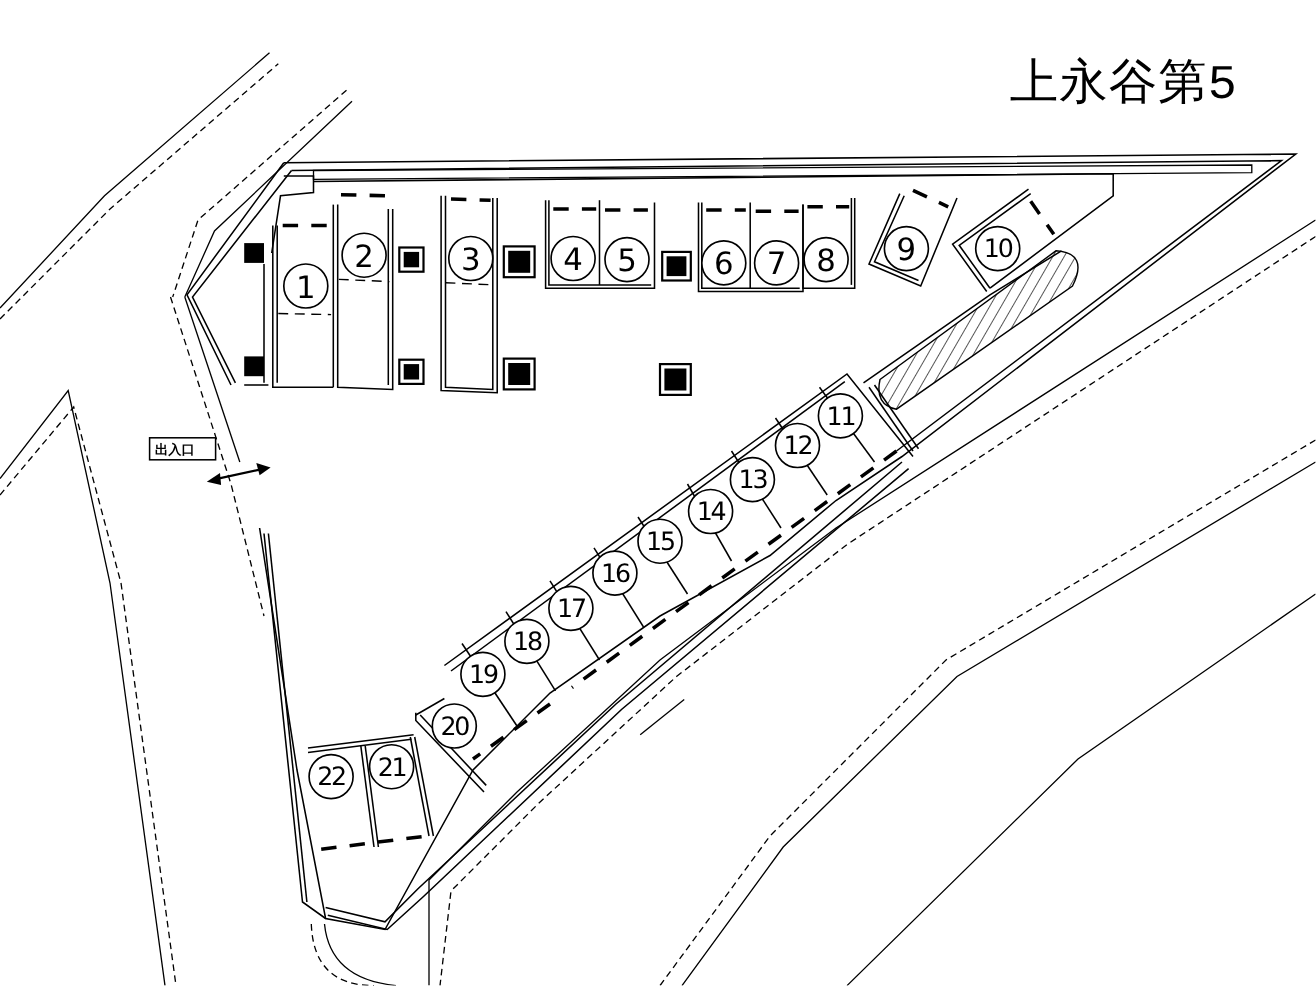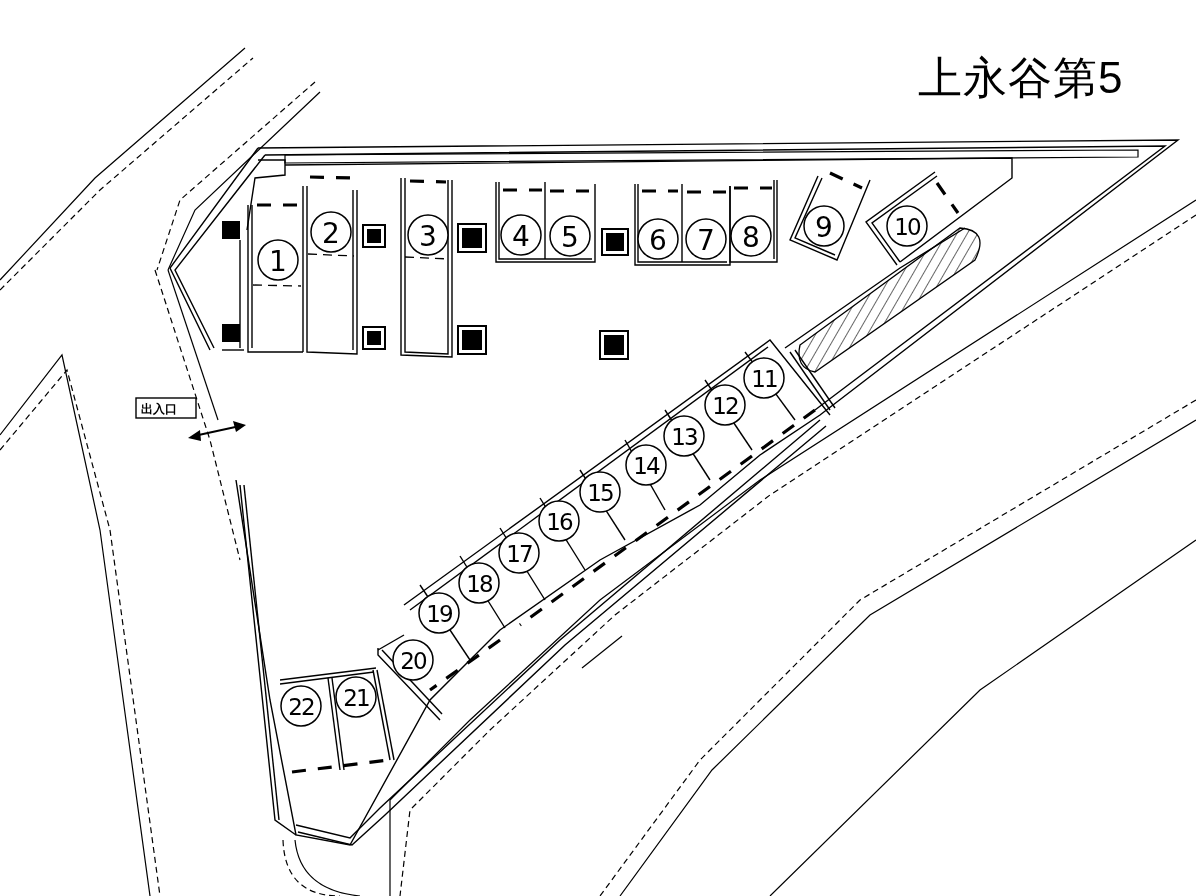--- a/index.html
+++ b/index.html
@@ -1,20 +1,20 @@
 <!DOCTYPE html>
 <html><head>
 <meta charset="utf-8">
 <style>
   html, body { margin: 0; padding: 0; background: #ffffff; }
   body { width: 1196px; height: 896px; overflow: hidden; position: relative; font-family: "DejaVu Sans", sans-serif; }
   #plan { position: absolute; left: 0; top: 0; }
   .title {
     position: absolute; left: 918px; top: 50px;
-    font-family: Liberation Sans, sans-serif; font-size: 44px; color: #000;
+    font-family: Liberation Mono, monospace; font-size: 44px; color: #000;
     letter-spacing: 1px; line-height: 56px;
   }
   .ln { fill: none; stroke: #000; stroke-width: 1.4; }
   .ln2 { fill: none; stroke: #000; stroke-width: 1.2; }
   .dash { fill: none; stroke: #000; stroke-width: 1.3; stroke-dasharray: 9 6; }
   .stopdash { fill: none; stroke: #000; stroke-width: 3.2; stroke-dasharray: 14 12; }
   .thindash { fill: none; stroke: #000; stroke-width: 1.2; stroke-dasharray: 6 4; }
   .num-circle { fill: #fff; stroke: #000; stroke-width: 1.5; }
   .num-text { font-family: "DejaVu Sans", sans-serif; font-size: 28px; fill: #000; text-anchor: middle; dominant-baseline: central; }
   .num-text.two { font-size: 23px; letter-spacing: -2px; }

